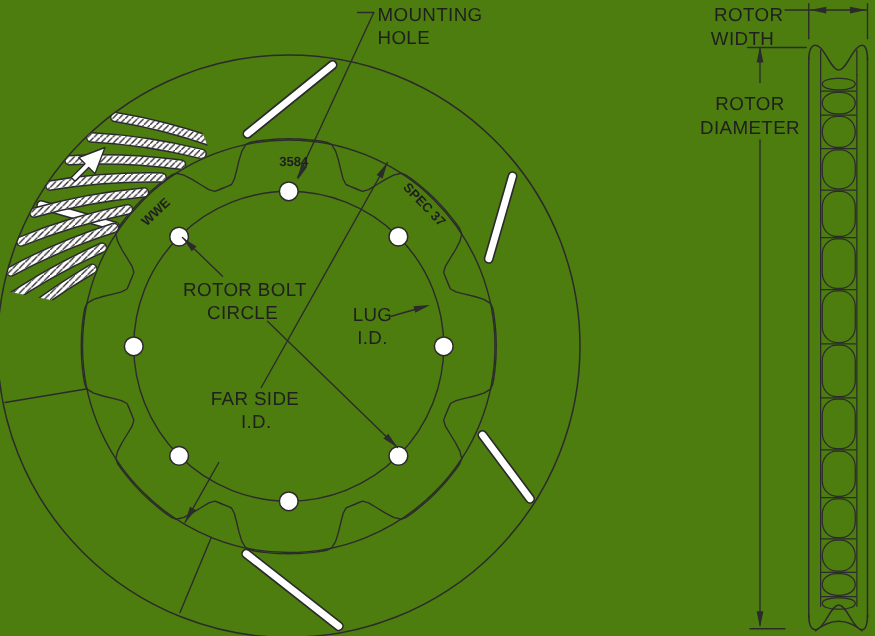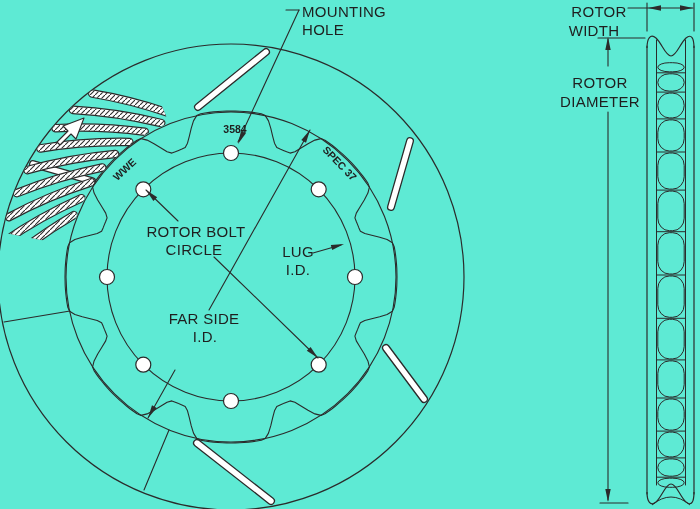--- a/index.html
+++ b/index.html
@@ -1,16 +1,16 @@
 <!DOCTYPE html>
 <html><head>
 <meta charset="utf-8">
 <style>
   html,body{margin:0;padding:0;background:#ffffff;}
-  .stage{width:700px;height:509px;position:relative;background:#5eead4;overflow:hidden;}
+  .stage{width:700px;height:509px;position:relative;background:#4d7c0f;overflow:hidden;}
   svg{display:block;}
   text{font-family:"Liberation Sans", sans-serif;fill:#1f1f1f;}
   .lbl{font-size:15px;letter-spacing:0.3px;}
   .stamp{font-size:10.5px;font-weight:bold;}
 </style>
 </head>
 <body>
 
 <div class="stage">
 <svg id="dwg" width="700" height="509" viewBox="0 0 700 509">

